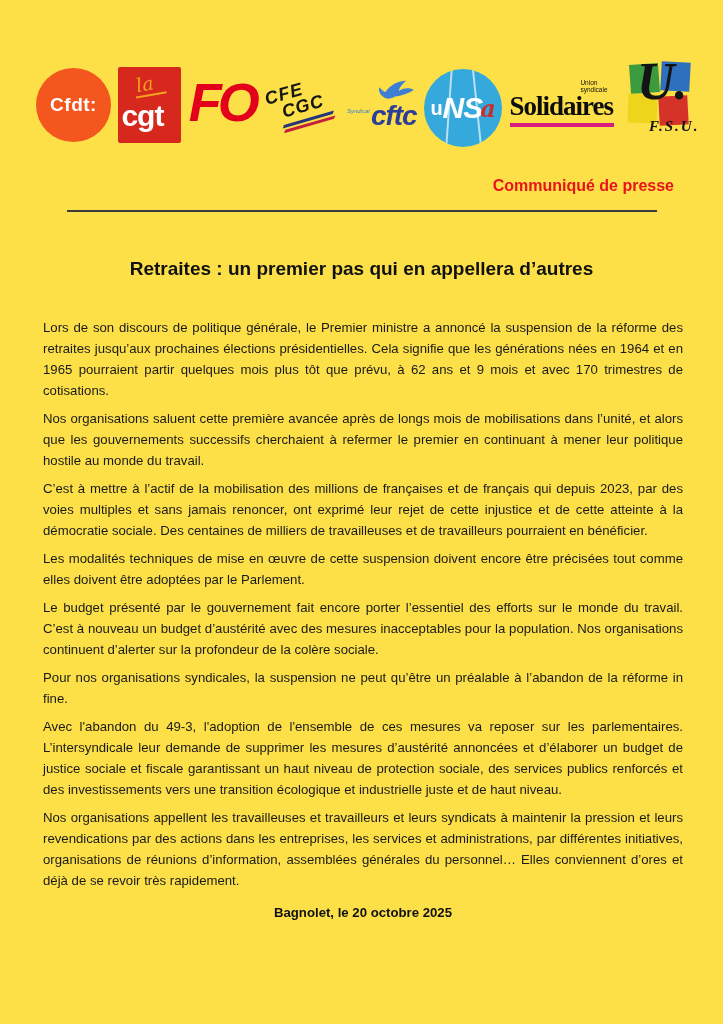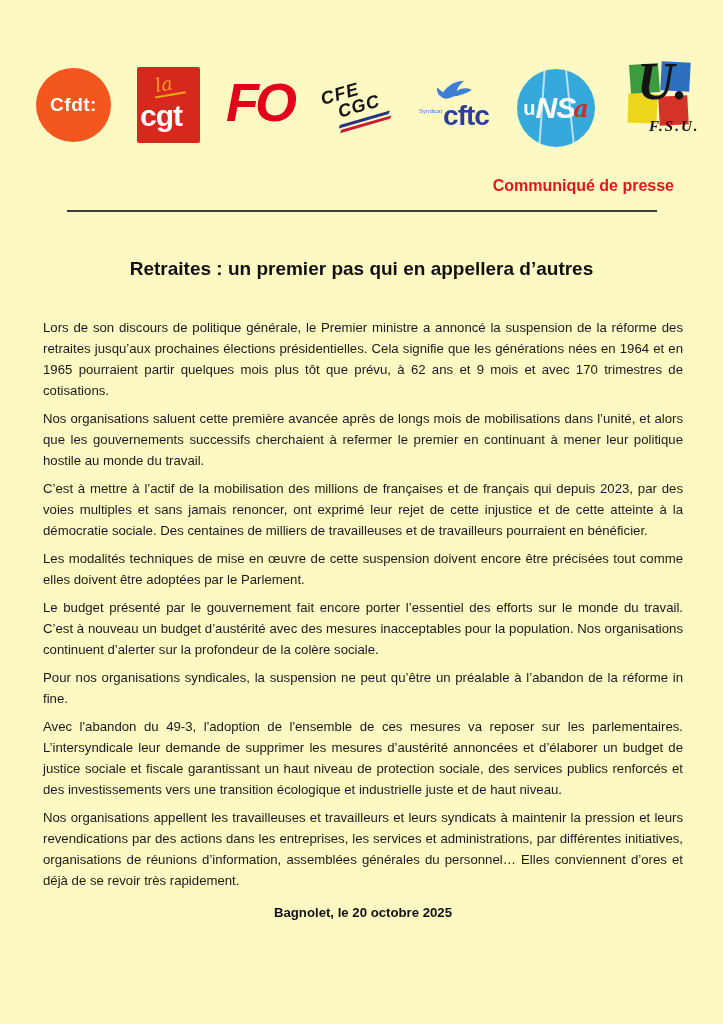--- a/index.html
+++ b/index.html
@@ -1,19 +1,19 @@
 <!DOCTYPE html>
 <html lang="fr"><head>
 <meta charset="utf-8">
 <style>
   html,body{margin:0;padding:0;background:#ffffff;}
   .page{
     position:relative;
     width:723px;height:1024px;
-    background:#fef9c3;
+    background:#fde047;
     font-family:"Liberation Sans",sans-serif;
     color:#1a1a1a;
     overflow:hidden;
     margin:0 auto;
   }
 
   
   .logos{
     display:flex;align-items:center;justify-content:space-between;
     padding:60px 22px 0 36px;height:90px;
@@ -41,21 +41,21 @@
   .cfecgc{width:72px;height:78px;display:flex;align-items:center;justify-content:center;}
   .cfecgc-rot{transform:rotate(-16deg);display:flex;flex-direction:column;}
   .cfecgc-l1,.cfecgc-l2{font-weight:800;font-style:italic;font-size:18px;color:#151515;
     line-height:.95;letter-spacing:1px;}
   .cfecgc-l2{margin-left:13px;}
   .stripe{display:block;height:3px;width:52px;transform:skewX(-35deg);margin-left:10px;}
   .stripe-blue{background:#24357d;margin-top:4px;}
   .stripe-red{background:#c41e3a;margin-top:2px;}
 
   
-  .cftc{width:74px;display:flex;flex-direction:column;align-items:center;padding-bottom:6px;}
+  .cftc{width:74px;display:flex;flex-direction:column;align-items:flex-end;padding-bottom:6px;font-style:italic;}
   .cftc-dove{width:42px;height:28px;}
   .cftc-row{display:flex;align-items:flex-start;}
   .cftc-small{font-size:6px;color:#3e7fd4;margin:4px 1px 0 0;}
   .cftc-text{font-size:28px;font-weight:800;color:#2d3e99;line-height:.85;letter-spacing:-1px;}
 
   
   .unsa{width:78px;height:78px;border-radius:50%;background:#36a9dc;position:relative;
     display:flex;align-items:center;justify-content:center;overflow:hidden;margin-top:6px;}
   .unsa::before,.unsa::after{content:"";position:absolute;top:0;bottom:0;width:1.5px;
     background:rgba(255,255,255,.65);}
@@ -135,20 +135,26 @@
       </div>
     </div>
 
     <div class="logo unsa">
       <span class="unsa-l1">u</span>
       <span class="unsa-l2">N</span>
       <span class="unsa-l3">S</span>
       <span class="unsa-accent">a</span>
     </div>
 
+    <div class="logo solidaires">
+      <span class="solidaires-small">Union
+syndicale</span>
+      <span class="solidaires-text">Solidaires</span>
+      <span class="solidaires-bar"></span>
+    </div>
 
     <div class="logo fsu">
       <span class="fsu-sq g"></span>
       <span class="fsu-sq b"></span>
       <span class="fsu-sq y"></span>
       <span class="fsu-sq r"></span>
       <span class="fsu-u">U.</span>
       <span class="fsu-text">F.S.U.</span>
     </div>
 

